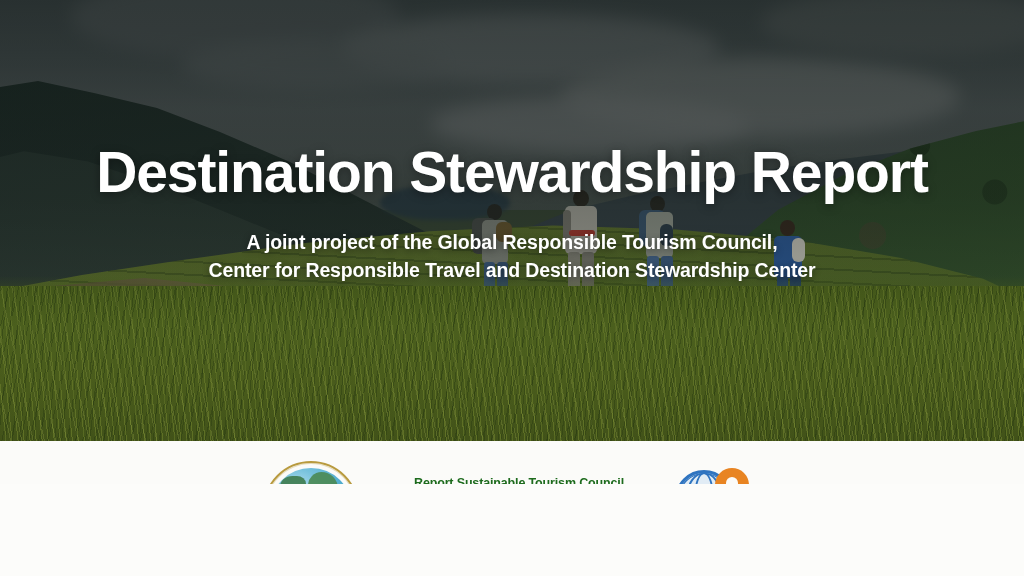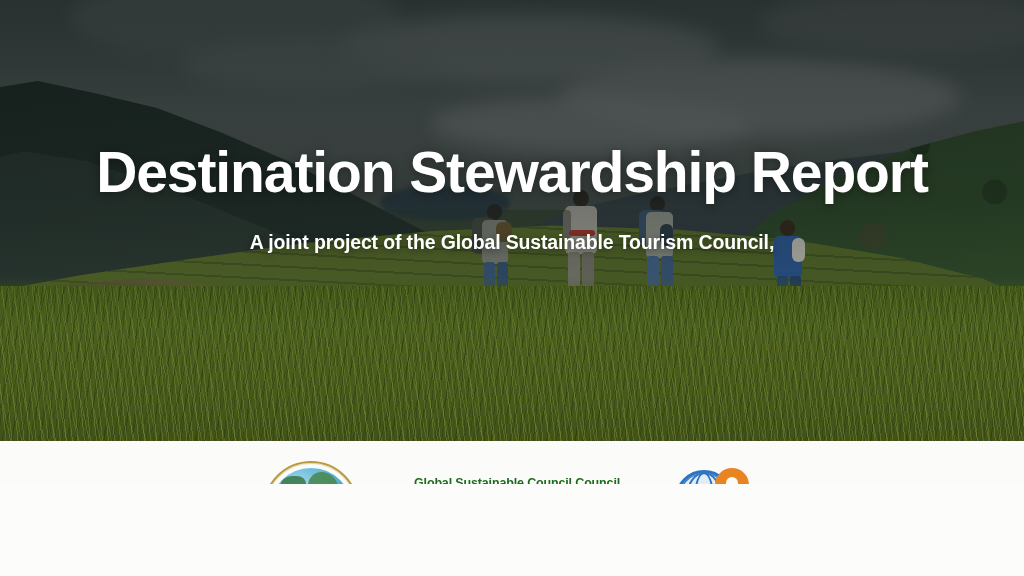--- a/index.html
+++ b/index.html
@@ -331,21 +331,22 @@
 
       <div class="grass-top-blend"></div>
       <div class="grass"></div>
       <div class="grass-tex"></div>
       <div class="scrim"></div>
     </div>
 
     <div class="hero-text">
       <h1 class="title">Destination Stewardship Report</h1>
       <div class="subtitle">
-        <span class="l1">A joint project of the Global Sustainable Tourism Council,</span>
+        <span class="l1">A joint project of the Global Responsible Tourism Council,</span>
+        <span class="l2">Center for Responsible Travel and Destination Stewardship Center</span>
       </div>
     </div>
   </div>
 
   <div class="footer">
 
     <div class="logo crest">
       <div class="crest-globe">
         <div class="cont c1"></div>
           <div class="cont c2"></div>
@@ -358,21 +359,21 @@
       <div class="crest-tiles">
         <span class="tile t-c">C</span>
         <span class="tile t-r">R</span>
         <span class="tile t-e">E</span>
         <span class="tile t-s">S</span>
         <span class="tile t-t">T</span>
       </div>
     </div>
 
     <div class="logo gstc">
-      <div class="gstc-tag">Global Sustainable Council Council</div>
+      <div class="gstc-tag">Report Sustainable Tourism Council</div>
     </div>
 
     <div class="logo dsc">
       <div class="dsc-globe">
         <div class="mer m1"></div>
           <div class="mer m2"></div>
           <div class="mer"></div>
         <div class="par p1"></div>
           <div class="par p2"></div>
           <div class="par p3"></div>

